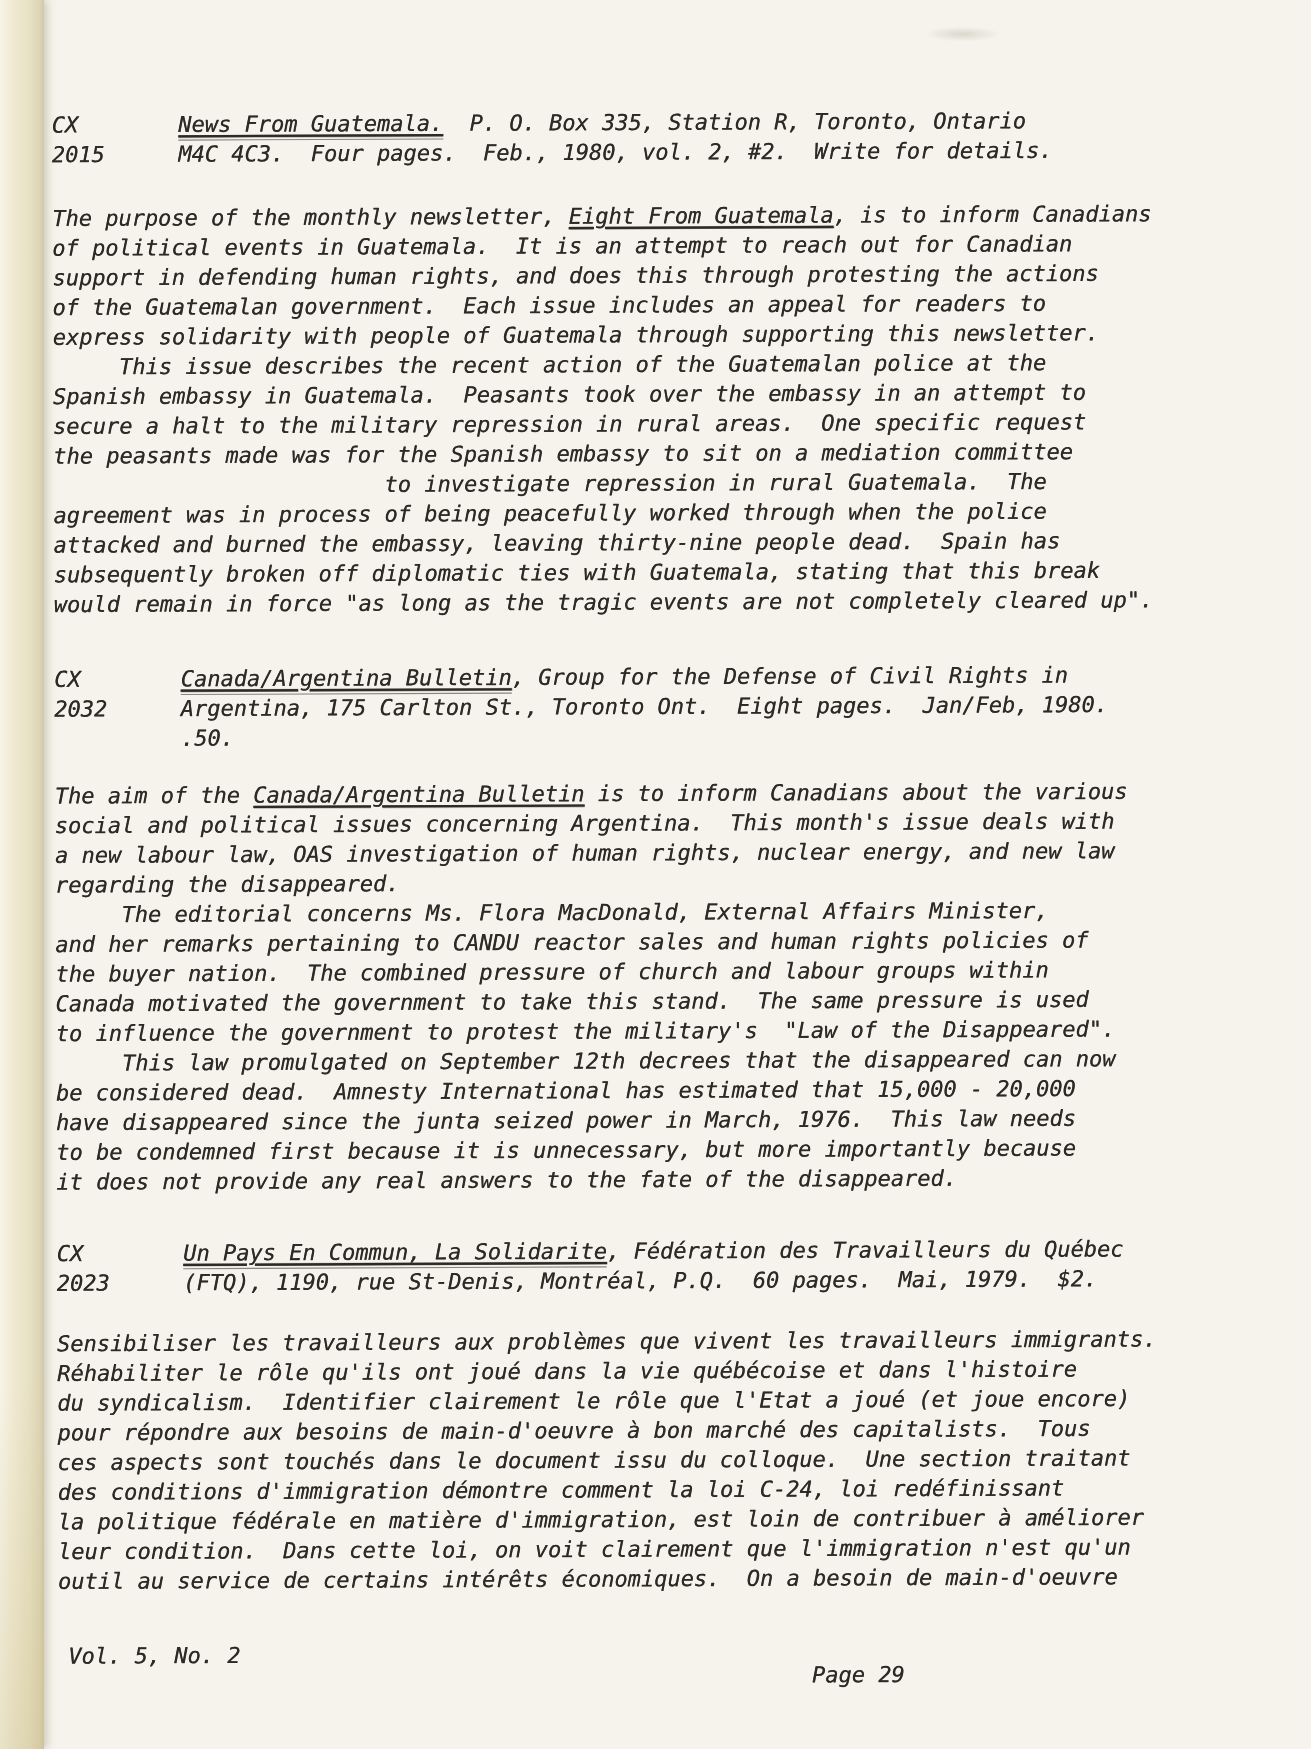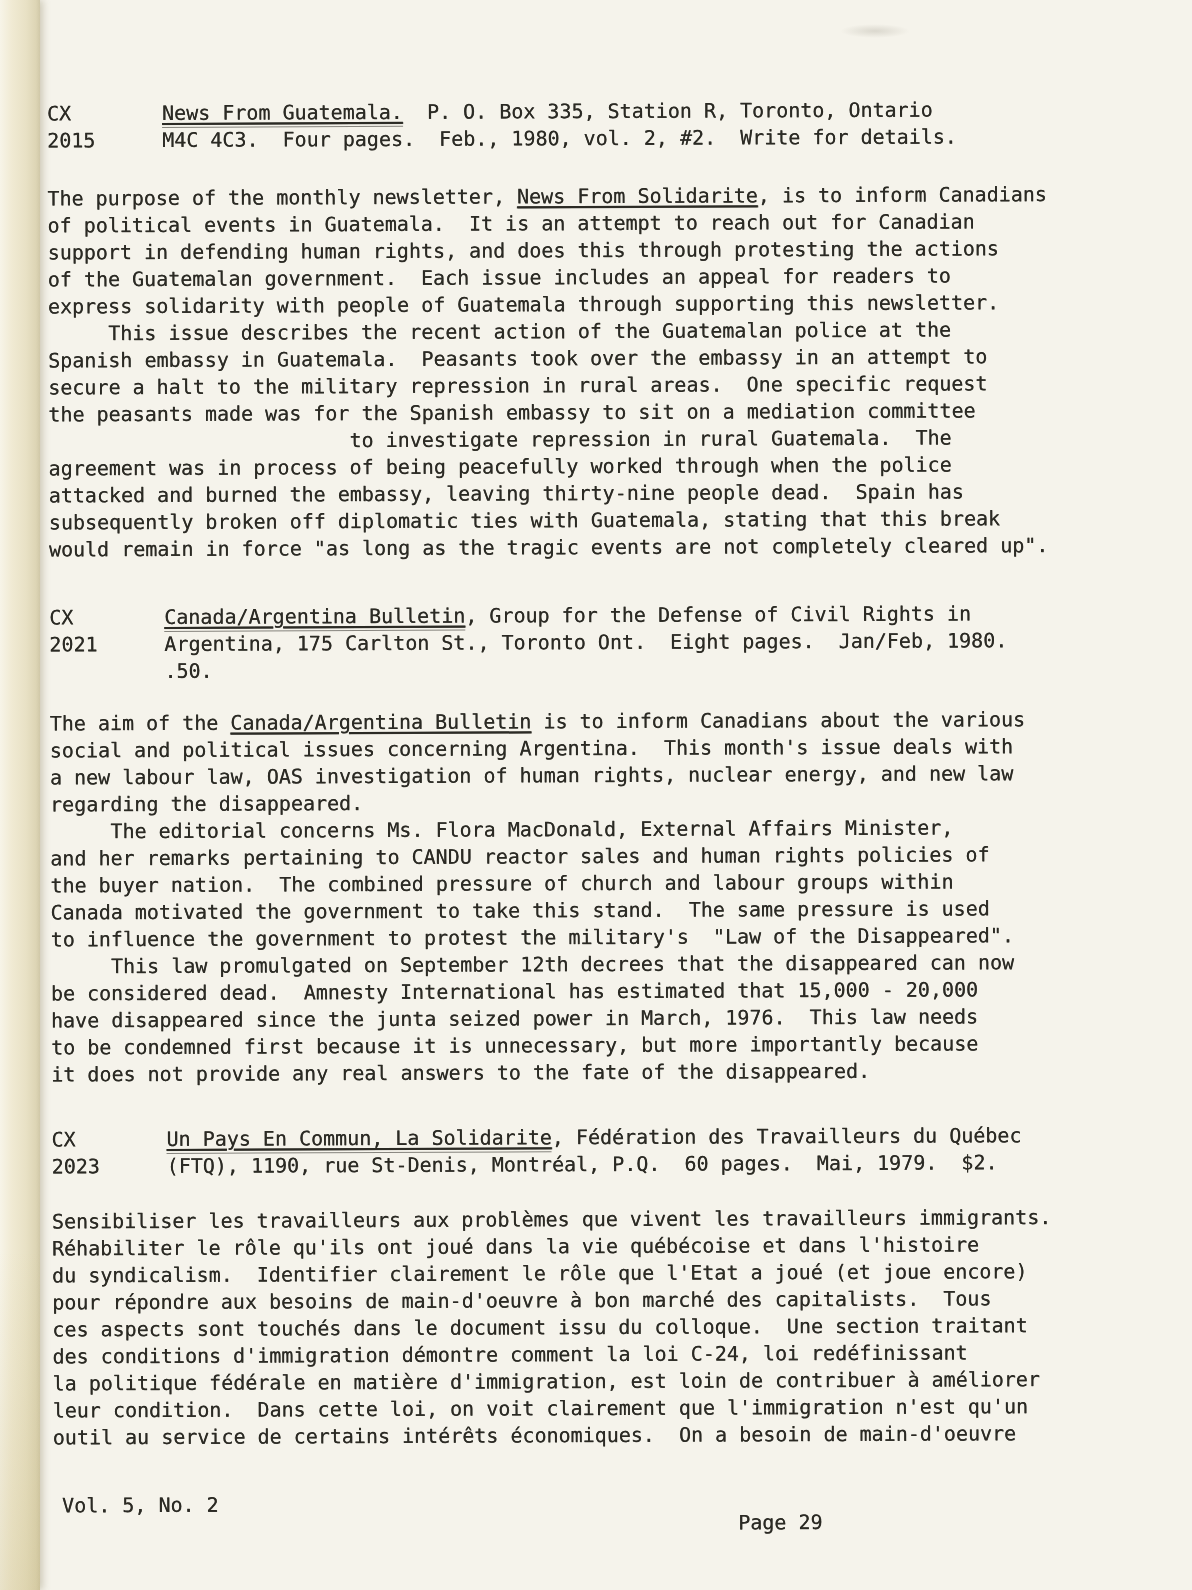--- a/index.html
+++ b/index.html
@@ -3,20 +3,21 @@
 <meta charset="utf-8">
 <style>
   html,body { margin:0; padding:0; background:#888; }
   .page {
     position:relative;
     width:1192px; height:1590px;
     background:var(--paper, #f5f3eb);
     overflow:hidden;
     font-family:"DejaVu Sans Mono","Liberation Mono",monospace;
     color:var(--ink, #2b2a24);
+    font-style:italic;
   }
   .scan-edge {
     position:absolute; left:0; top:0; bottom:0; width:40px;
     background:linear-gradient(90deg,#f7f4e8 0%,#f0ead3 30%,#e8e1c5 65%,#ddd5b5 90%,#d0c8a8 100%);
     box-shadow:3px 0 7px rgba(120,110,70,.30);
   }
   .scan-edge::after {
     content:""; position:absolute; left:0; right:0; bottom:0; height:340px;
     background:linear-gradient(180deg, rgba(200,185,130,0) 0%, rgba(196,180,120,.28) 100%);
   }
@@ -63,40 +64,40 @@
       <div class="label">
         <div class="line">CX</div>
         <div class="line">2015</div>
       </div>
       <div class="head">
           <div class="line"><span class="u">News From Guatemala.</span>  P. O. Box 335, Station R, Toronto, Ontario</div>
           <div class="line">M4C 4C3.  Four pages.  Feb., 1980, vol. 2, #2.  Write for details.</div>
         </div>
     </section>
     <div class="para" style="top:183px">
-        <div class="line">The purpose of the monthly newsletter, <span class="u">News From Solidarite</span>, is to inform Canadians</div>
+        <div class="line">The purpose of the monthly newsletter, <span class="u">Eight From Guatemala</span>, is to inform Canadians</div>
         <div class="line">of political events in Guatemala.  It is an attempt to reach out for Canadian</div>
         <div class="line">support in defending human rights, and does this through protesting the actions</div>
         <div class="line">of the Guatemalan government.  Each issue includes an appeal for readers to</div>
         <div class="line">express solidarity with people of Guatemala through supporting this newsletter.</div>
         <div class="line">     This issue describes the recent action of the Guatemalan police at the</div>
         <div class="line">Spanish embassy in Guatemala.  Peasants took over the embassy in an attempt to</div>
         <div class="line">secure a halt to the military repression in rural areas.  One specific request</div>
         <div class="line">the peasants made was for the Spanish embassy to sit on a mediation committee</div>
         <div class="line">                         to investigate repression in rural Guatemala.  The</div>
         <div class="line">agreement was in process of being peacefully worked through when the police</div>
         <div class="line">attacked and burned the embassy, leaving thirty-nine people dead.  Spain has</div>
         <div class="line">subsequently broken off diplomatic ties with Guatemala, stating that this break</div>
         <div class="line">would remain in force "as long as the tragic events are not completely cleared up".</div>
       </div>
 
     <section class="entry" style="top:602px">
       <div class="label">
         <div class="line">CX</div>
-        <div class="line">2021</div>
+        <div class="line">2032</div>
       </div>
       <div class="head">
           <div class="line"><span class="u">Canada/Argentina Bulletin</span>, Group for the Defense of Civil Rights in</div>
           <div class="line">Argentina, 175 Carlton St., Toronto Ont.  Eight pages.  Jan/Feb, 1980.</div>
           <div class="line">.50.</div>
         </div>
     </section>
     <div class="para" style="top:708px">
         <div class="line">The aim of the <span class="u">Canada/Argentina Bulletin</span> is to inform Canadians about the various</div>
         <div class="line">social and political issues concerning Argentina.  This month's issue deals with</div>

